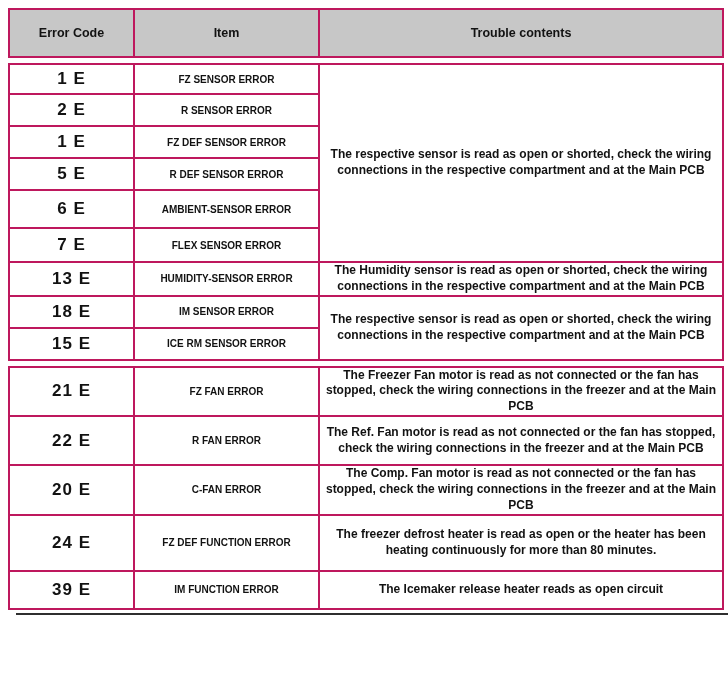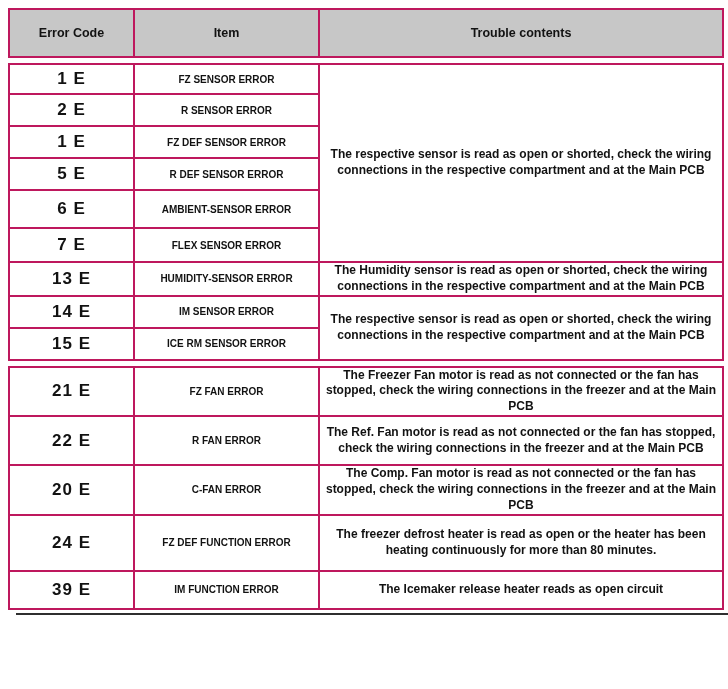--- a/index.html
+++ b/index.html
@@ -111,21 +111,21 @@
       <tr style="height:34px">
         <td class="code">7 E</td>
         <td class="item">FLEX SENSOR ERROR</td>
       </tr>
       <tr style="height:32px">
         <td class="code">13 E</td>
         <td class="item">HUMIDITY-SENSOR ERROR</td>
         <td class="trouble">The Humidity sensor is read as open or shorted, check the wiring connections in the respective compartment and at the Main PCB</td>
       </tr>
       <tr style="height:32px">
-        <td class="code">14 E</td>
+        <td class="code">18 E</td>
         <td class="item">IM SENSOR ERROR</td>
         <td class="trouble" rowspan="2">The respective sensor is read as open or shorted, check the wiring connections in the respective compartment and at the Main PCB</td>
       </tr>
       <tr style="height:32px">
         <td class="code">15 E</td>
         <td class="item">ICE RM SENSOR ERROR</td>
       </tr>
     </tbody>
       </table>
 

